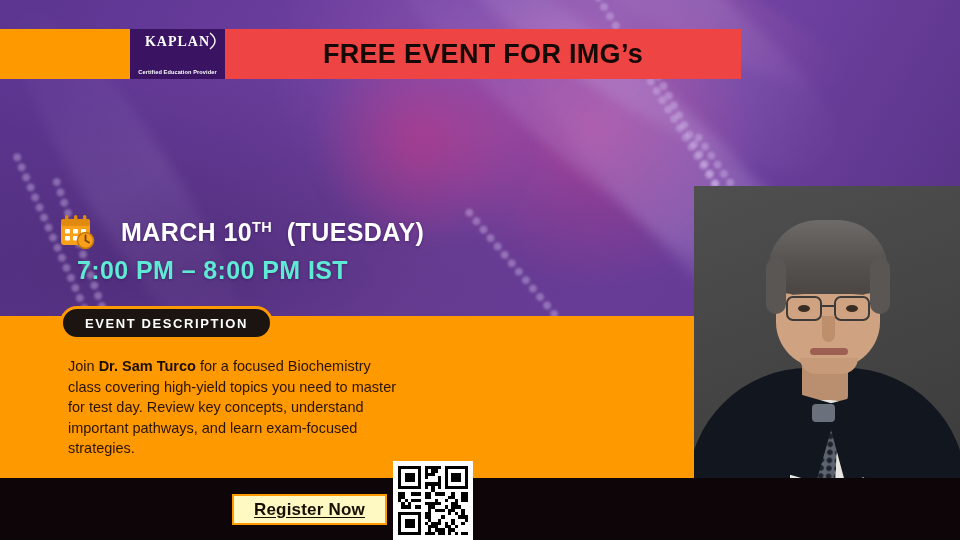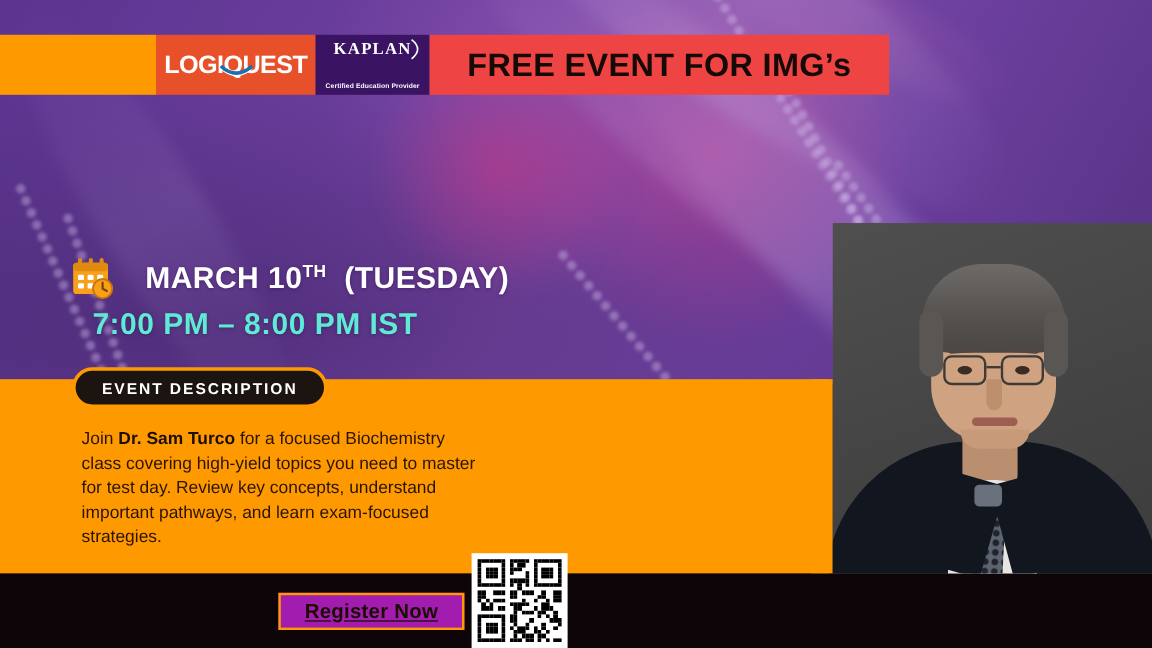--- a/index.html
+++ b/index.html
@@ -117,21 +117,21 @@
   
   .desc {
     position:absolute; left:68px; top:356px; width:330px;
     font-size:14.5px; line-height:1.42; color:#2a1405; font-weight:500;
   }
   .desc b { font-weight:bold; color:#1c0e03; }
 
   
   .register-btn {
     position:absolute; left:232px; top:494px; width:155px; height:31px;
-    background:#a21caf; border:2px solid #FF9900;
+    background:#fef9c3; border:2px solid #FF9900;
     display:flex; align-items:center; justify-content:center; cursor:pointer;
   }
   .register-btn span {
     font-size:17px; font-weight:bold; color:#1a0d02; text-decoration:underline;
     text-underline-offset:2px; letter-spacing:.2px;
   }
 
   
   .qr-wrap {
     position:absolute; left:393px; top:461px; width:80px; height:79px;
@@ -222,29 +222,20 @@
     <div class="beads bd6"></div>
   </div>
 
   <div class="band-orange"></div>
   <div class="band-sliver"></div>
   <div class="footer-black"></div>
 
   <div class="header-bar">
     <div class="hdr-orange-left"></div>
 
-    <div class="logo-logiquest">
-      <div class="lq-text">
-        <span>LOGIQUEST</span>
-        <svg class="lq-swoosh" viewBox="0 0 30 15">
-          <path d="M1 3 Q15 16 29 3 Q15 11 1 3 Z" fill="#ffffff"></path>
-          <path d="M2 1 Q15 13 28 1" stroke="#1B6FB5" stroke-width="3" fill="none"></path>
-        </svg>
-      </div>
-    </div>
 
     <div class="logo-kaplan">
       <div class="kaplan-word">
         <span>KAPLAN</span>
         <svg class="kaplan-swoosh" viewBox="0 0 12 18">
           <path d="M1 1 Q11 9 1 17" stroke="#ffffff" stroke-width="1.4" fill="none"></path>
         </svg>
       </div>
       <div class="kaplan-sub">Certified Education Provider</div>
     </div>

